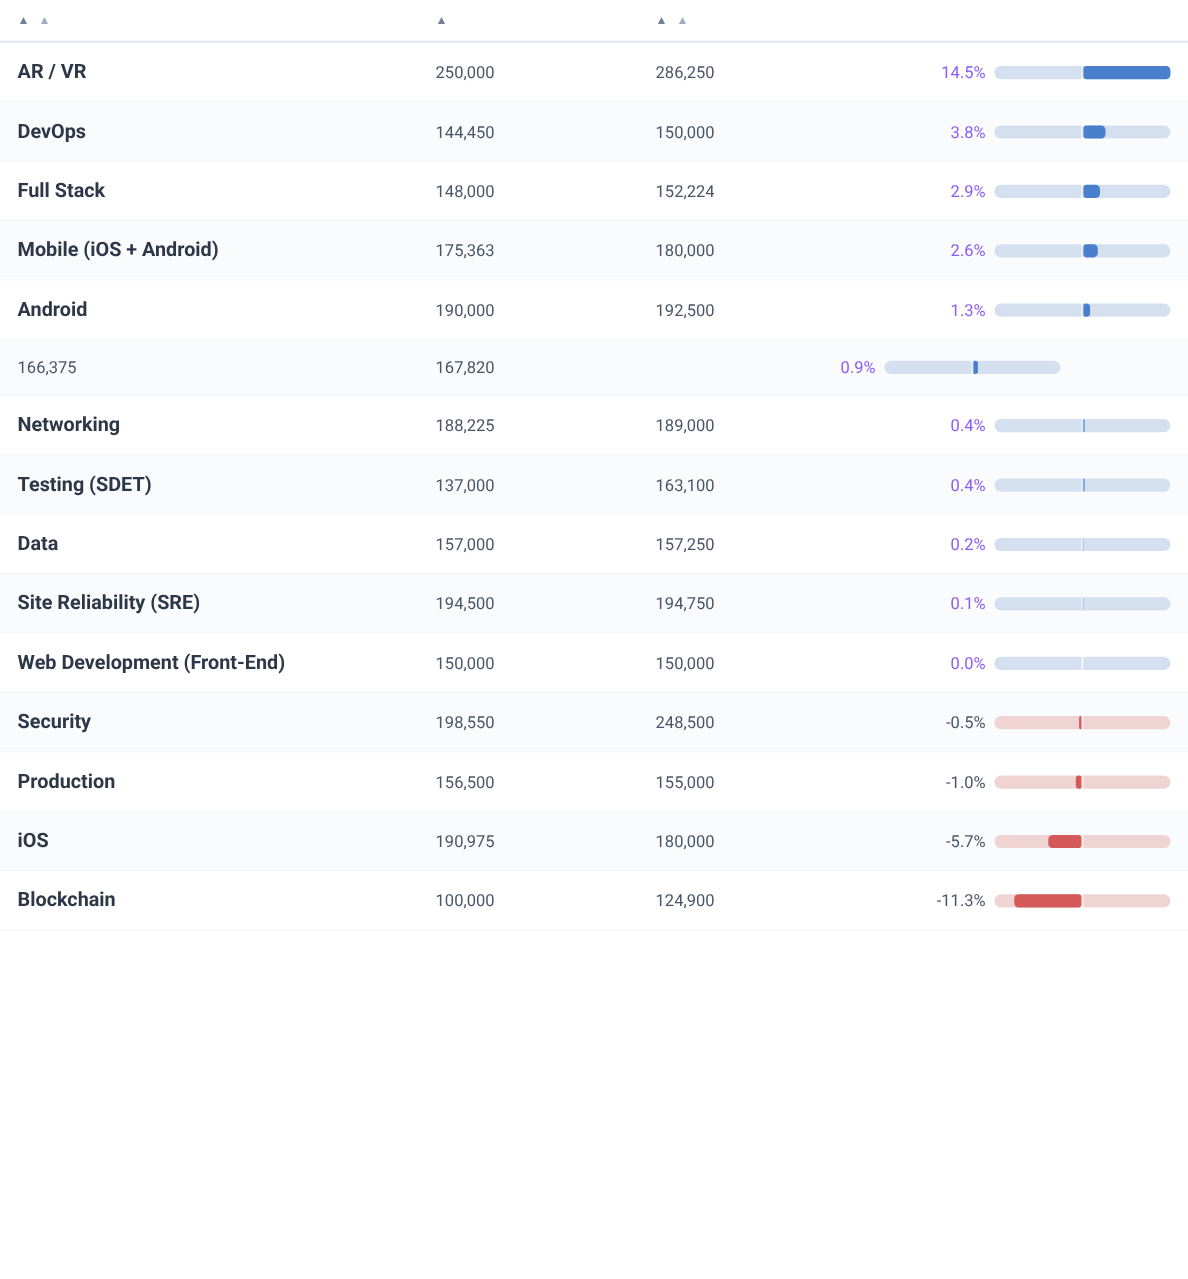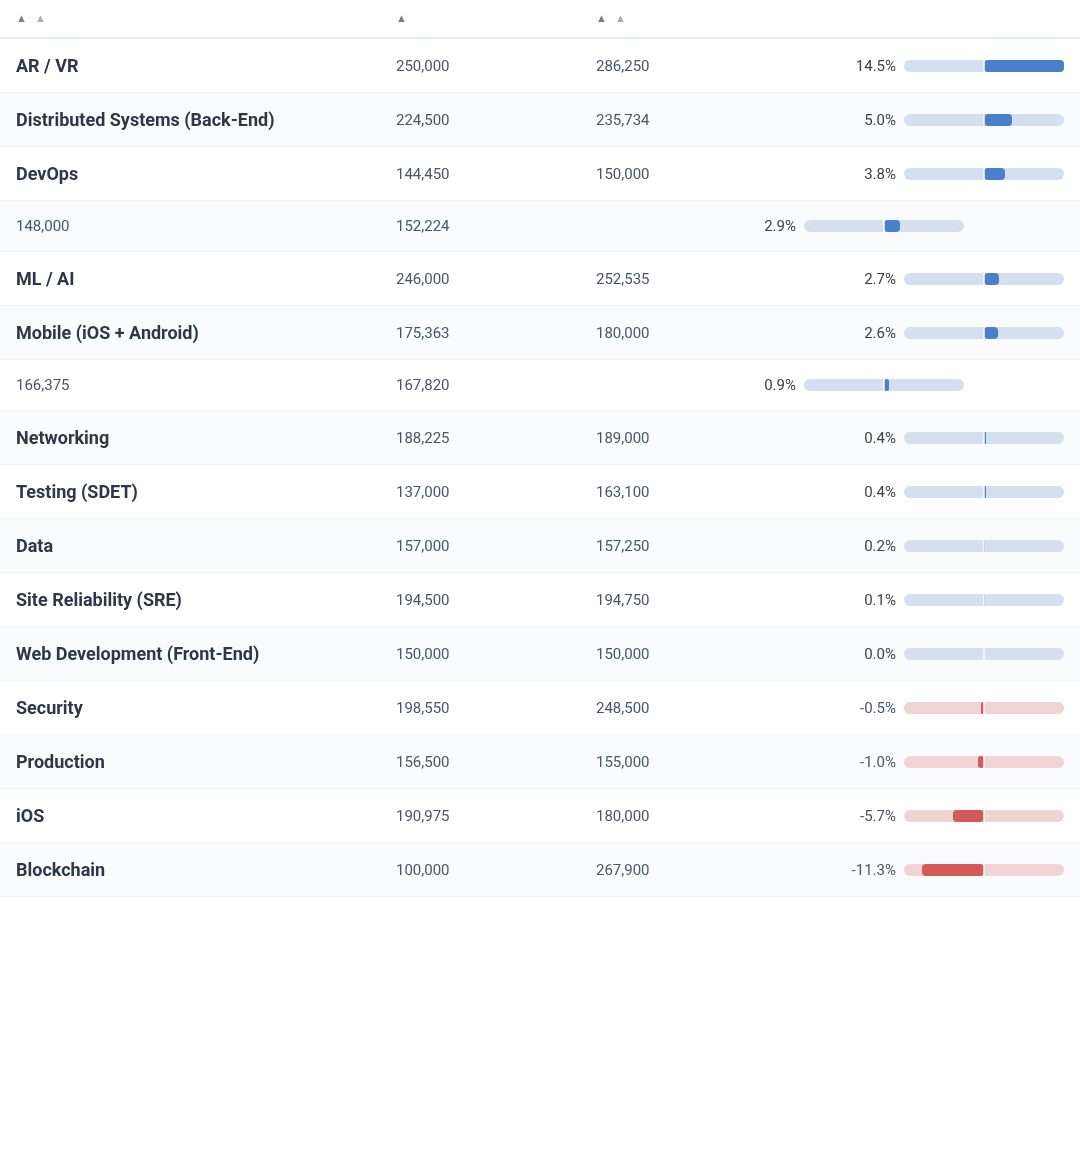--- a/index.html
+++ b/index.html
@@ -56,21 +56,21 @@
       font-size: 15px;
       color: #4a5568;
       font-weight: 400;
     }
     .cell-pct {
       font-size: 15px;
       font-weight: 400;
       color: #4a5568;
       text-align: right;
     }
-    .cell-pct.positive { color: #404040; }
+    .cell-pct.positive { color: #8b5cf6; }
     .cell-pct.negative { color: #4a5568; }
     .trend-bar-container {
       display: flex;
       align-items: center;
       padding-left: 8px;
       height: 18px;
     }
     .trend-bar-wrapper {
       width: 160px;
       height: 14px;
@@ -132,89 +132,76 @@
       <div class="trend-bar-container">
         <div class="trend-bar-wrapper">
           <div class="trend-track" style="background: #d4dff0;"></div>
           <div class="trend-fill" style="width: 80px; left: 80px; background: #4a7fcb;"></div>
 
           <div style="position:absolute; left:79px; top:50%; transform:translateY(-50%); width:2px; height:14px; background: rgba(255,255,255,0.7); z-index:2;"></div>
         </div>
       </div>
     </div>
       <div class="table-row">
-      <div class="cell-name">Distributed Systems (Back-End)</div>
-      <div class="cell-value">224,500</div>
-      <div class="cell-value">235,734</div>
-      <div class="cell-pct positive">5.0%</div>
-      <div class="trend-bar-container">
-        <div class="trend-bar-wrapper">
-          <div class="trend-track" style="background: #d4dff0;"></div>
-          <div class="trend-fill" style="width: 28px; left: 80px; background: #4a7fcb;"></div>
-
-          <div style="position:absolute; left:79px; top:50%; transform:translateY(-50%); width:2px; height:14px; background: rgba(255,255,255,0.7); z-index:2;"></div>
-        </div>
-      </div>
-    </div>
-      <div class="table-row">
       <div class="cell-name">DevOps</div>
       <div class="cell-value">144,450</div>
       <div class="cell-value">150,000</div>
       <div class="cell-pct positive">3.8%</div>
       <div class="trend-bar-container">
         <div class="trend-bar-wrapper">
           <div class="trend-track" style="background: #d4dff0;"></div>
           <div class="trend-fill" style="width: 21px; left: 80px; background: #4a7fcb;"></div>
 
           <div style="position:absolute; left:79px; top:50%; transform:translateY(-50%); width:2px; height:14px; background: rgba(255,255,255,0.7); z-index:2;"></div>
         </div>
       </div>
     </div>
       <div class="table-row">
+      <div class="cell-name">Full Stack</div>
       <div class="cell-value">148,000</div>
       <div class="cell-value">152,224</div>
       <div class="cell-pct positive">2.9%</div>
       <div class="trend-bar-container">
         <div class="trend-bar-wrapper">
           <div class="trend-track" style="background: #d4dff0;"></div>
           <div class="trend-fill" style="width: 16px; left: 80px; background: #4a7fcb;"></div>
-
-          <div style="position:absolute; left:79px; top:50%; transform:translateY(-50%); width:2px; height:14px; background: rgba(255,255,255,0.7); z-index:2;"></div>
-        </div>
-      </div>
-    </div>
-      <div class="table-row">
-      <div class="cell-name">ML / AI</div>
-      <div class="cell-value">246,000</div>
-      <div class="cell-value">252,535</div>
-      <div class="cell-pct positive">2.7%</div>
-      <div class="trend-bar-container">
-        <div class="trend-bar-wrapper">
-          <div class="trend-track" style="background: #d4dff0;"></div>
-          <div class="trend-fill" style="width: 15px; left: 80px; background: #4a7fcb;"></div>
 
           <div style="position:absolute; left:79px; top:50%; transform:translateY(-50%); width:2px; height:14px; background: rgba(255,255,255,0.7); z-index:2;"></div>
         </div>
       </div>
     </div>
       <div class="table-row">
       <div class="cell-name">Mobile (iOS + Android)</div>
       <div class="cell-value">175,363</div>
       <div class="cell-value">180,000</div>
       <div class="cell-pct positive">2.6%</div>
       <div class="trend-bar-container">
         <div class="trend-bar-wrapper">
           <div class="trend-track" style="background: #d4dff0;"></div>
           <div class="trend-fill" style="width: 14px; left: 80px; background: #4a7fcb;"></div>
 
           <div style="position:absolute; left:79px; top:50%; transform:translateY(-50%); width:2px; height:14px; background: rgba(255,255,255,0.7); z-index:2;"></div>
         </div>
       </div>
     </div>
       <div class="table-row">
+      <div class="cell-name">Android</div>
+      <div class="cell-value">190,000</div>
+      <div class="cell-value">192,500</div>
+      <div class="cell-pct positive">1.3%</div>
+      <div class="trend-bar-container">
+        <div class="trend-bar-wrapper">
+          <div class="trend-track" style="background: #d4dff0;"></div>
+          <div class="trend-fill" style="width: 7px; left: 80px; background: #4a7fcb;"></div>
+
+          <div style="position:absolute; left:79px; top:50%; transform:translateY(-50%); width:2px; height:14px; background: rgba(255,255,255,0.7); z-index:2;"></div>
+        </div>
+      </div>
+    </div>
+      <div class="table-row">
       <div class="cell-value">166,375</div>
       <div class="cell-value">167,820</div>
       <div class="cell-pct positive">0.9%</div>
       <div class="trend-bar-container">
         <div class="trend-bar-wrapper">
           <div class="trend-track" style="background: #d4dff0;"></div>
           <div class="trend-fill" style="width: 5px; left: 80px; background: #4a7fcb;"></div>
 
           <div style="position:absolute; left:79px; top:50%; transform:translateY(-50%); width:2px; height:14px; background: rgba(255,255,255,0.7); z-index:2;"></div>
         </div>
@@ -327,21 +314,21 @@
           <div class="trend-track" style="background: #f0d4d4;"></div>
           <div class="trend-fill" style="width: 31px; left: 49px; background: #d45a5a;"></div>
 
           <div style="position:absolute; left:79px; top:50%; transform:translateY(-50%); width:2px; height:14px; background: rgba(255,255,255,0.7); z-index:2;"></div>
         </div>
       </div>
     </div>
       <div class="table-row">
       <div class="cell-name">Blockchain</div>
       <div class="cell-value">100,000</div>
-      <div class="cell-value">267,900</div>
+      <div class="cell-value">124,900</div>
       <div class="cell-pct negative">-11.3%</div>
       <div class="trend-bar-container">
         <div class="trend-bar-wrapper">
           <div class="trend-track" style="background: #f0d4d4;"></div>
           <div class="trend-fill" style="width: 62px; left: 18px; background: #d45a5a;"></div>
 
           <div style="position:absolute; left:79px; top:50%; transform:translateY(-50%); width:2px; height:14px; background: rgba(255,255,255,0.7); z-index:2;"></div>
         </div>
       </div>
     </div>

